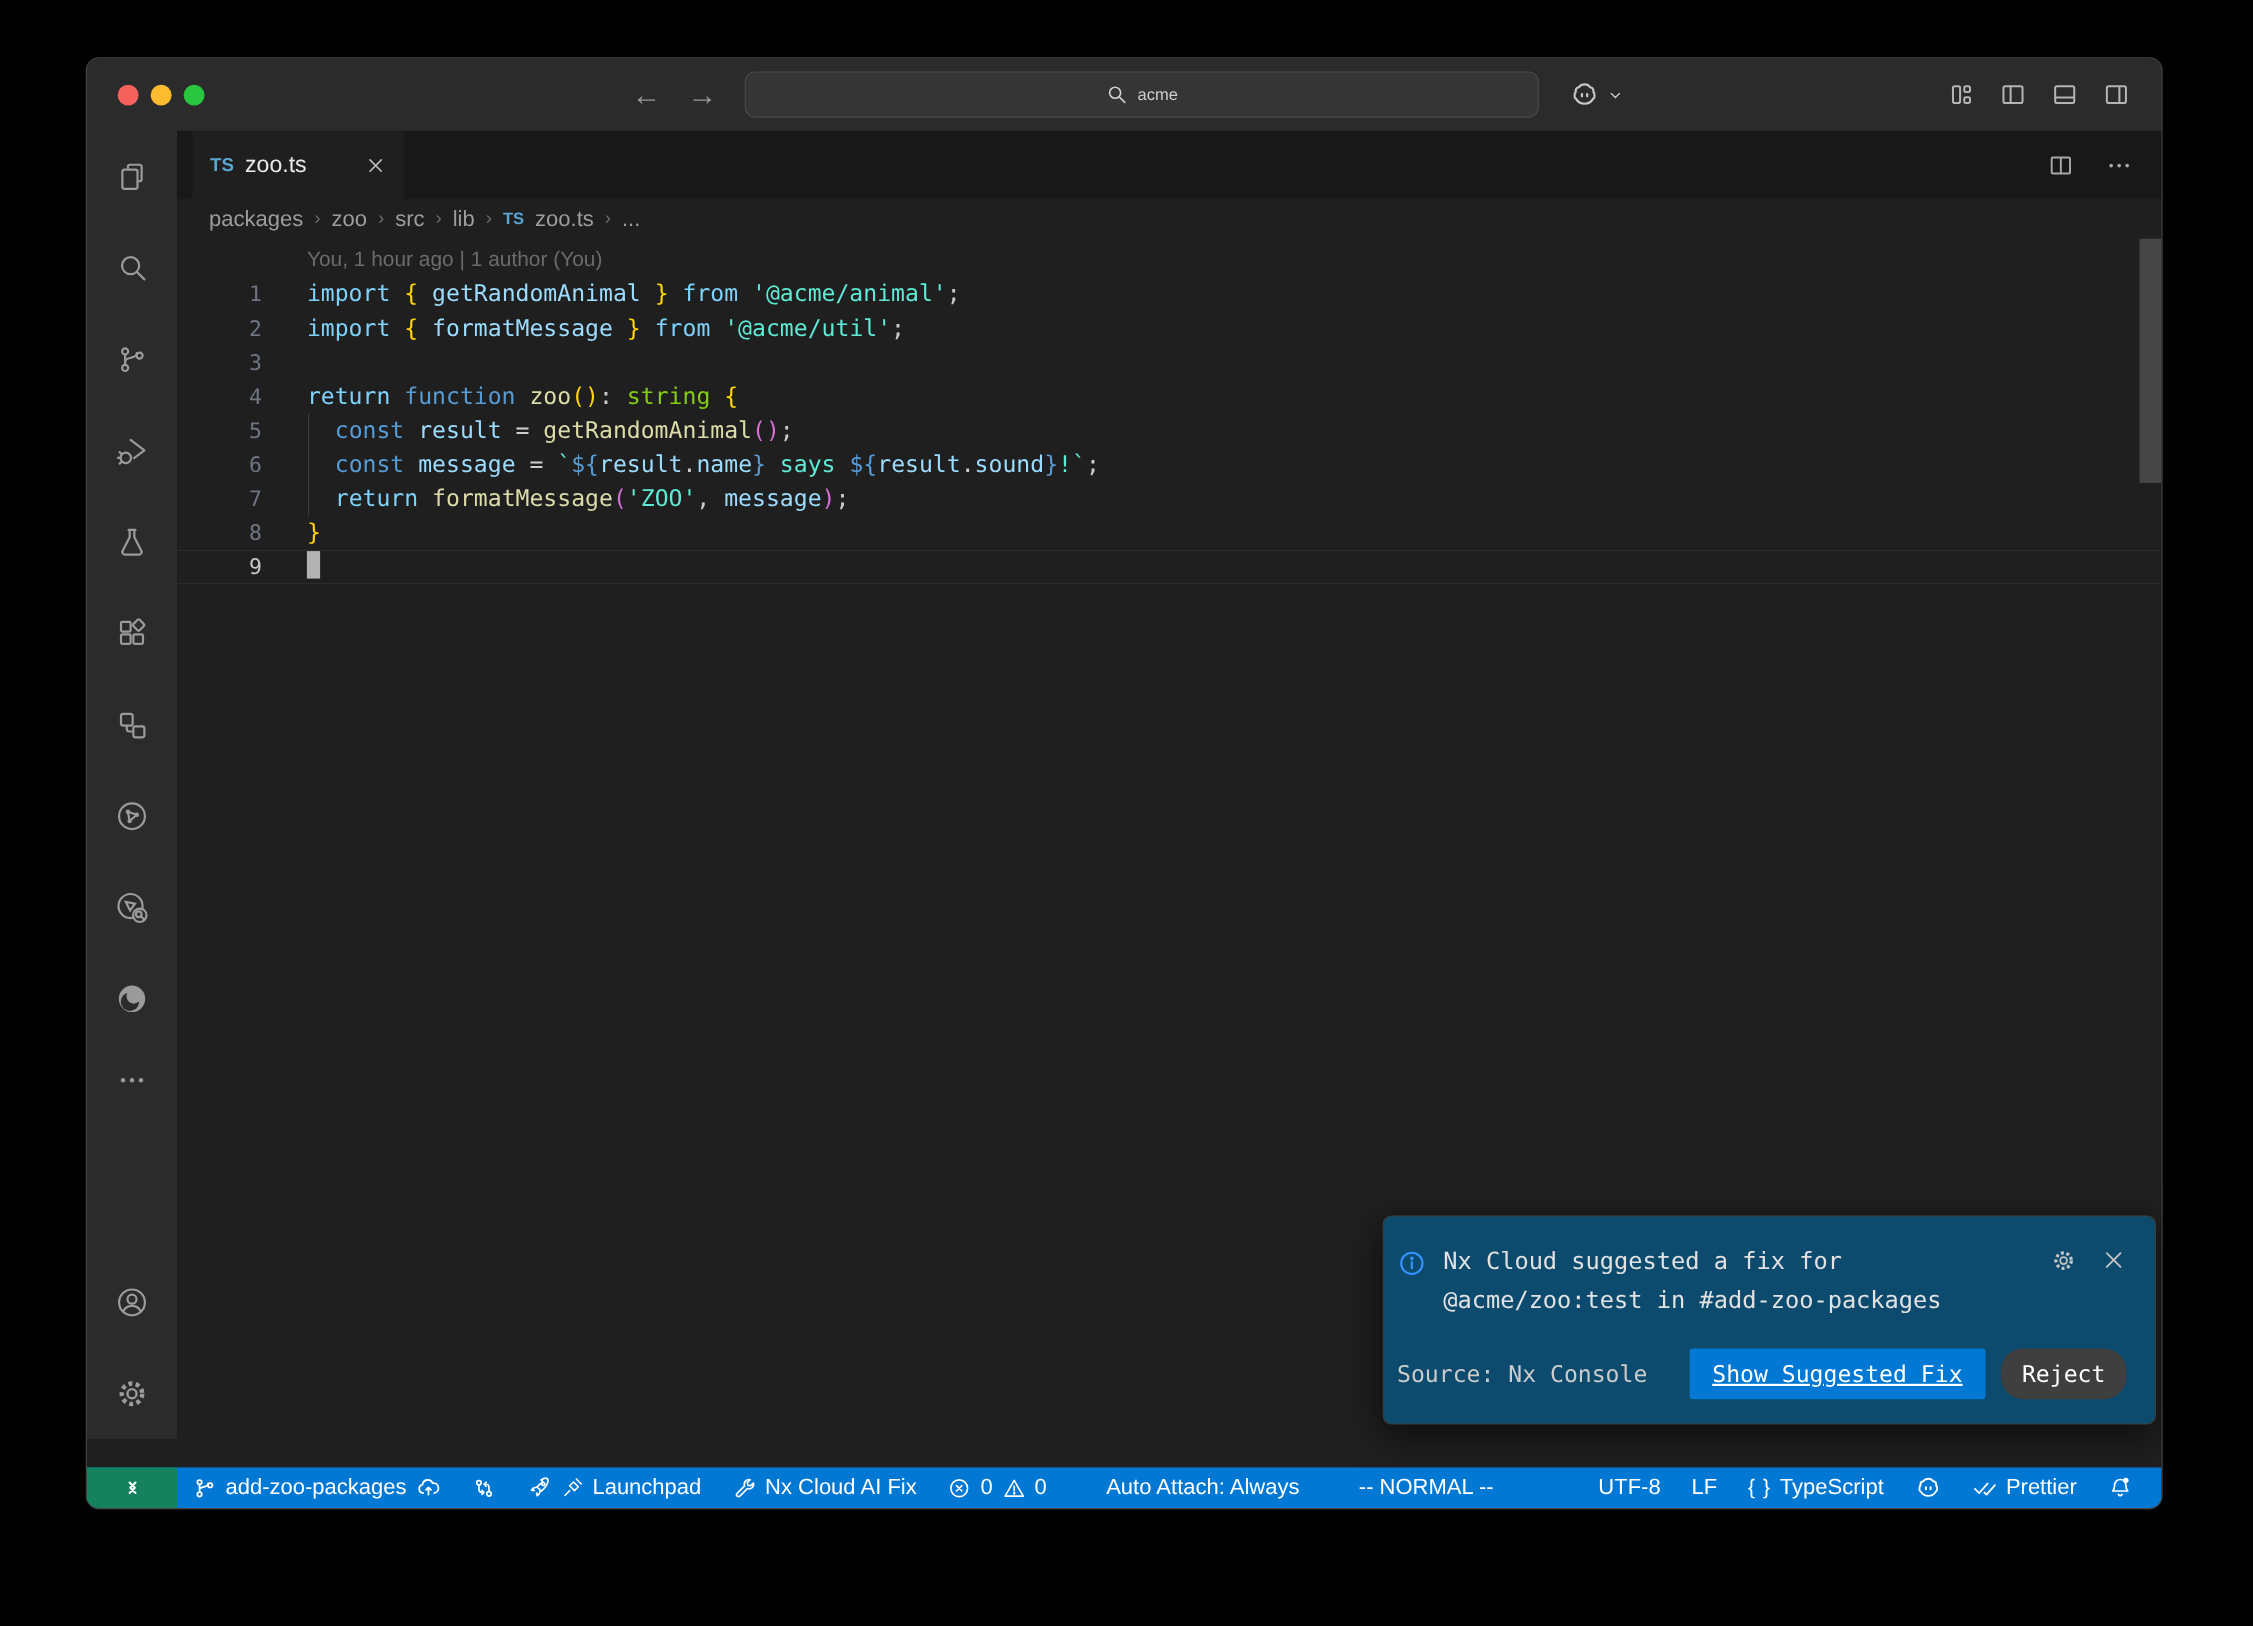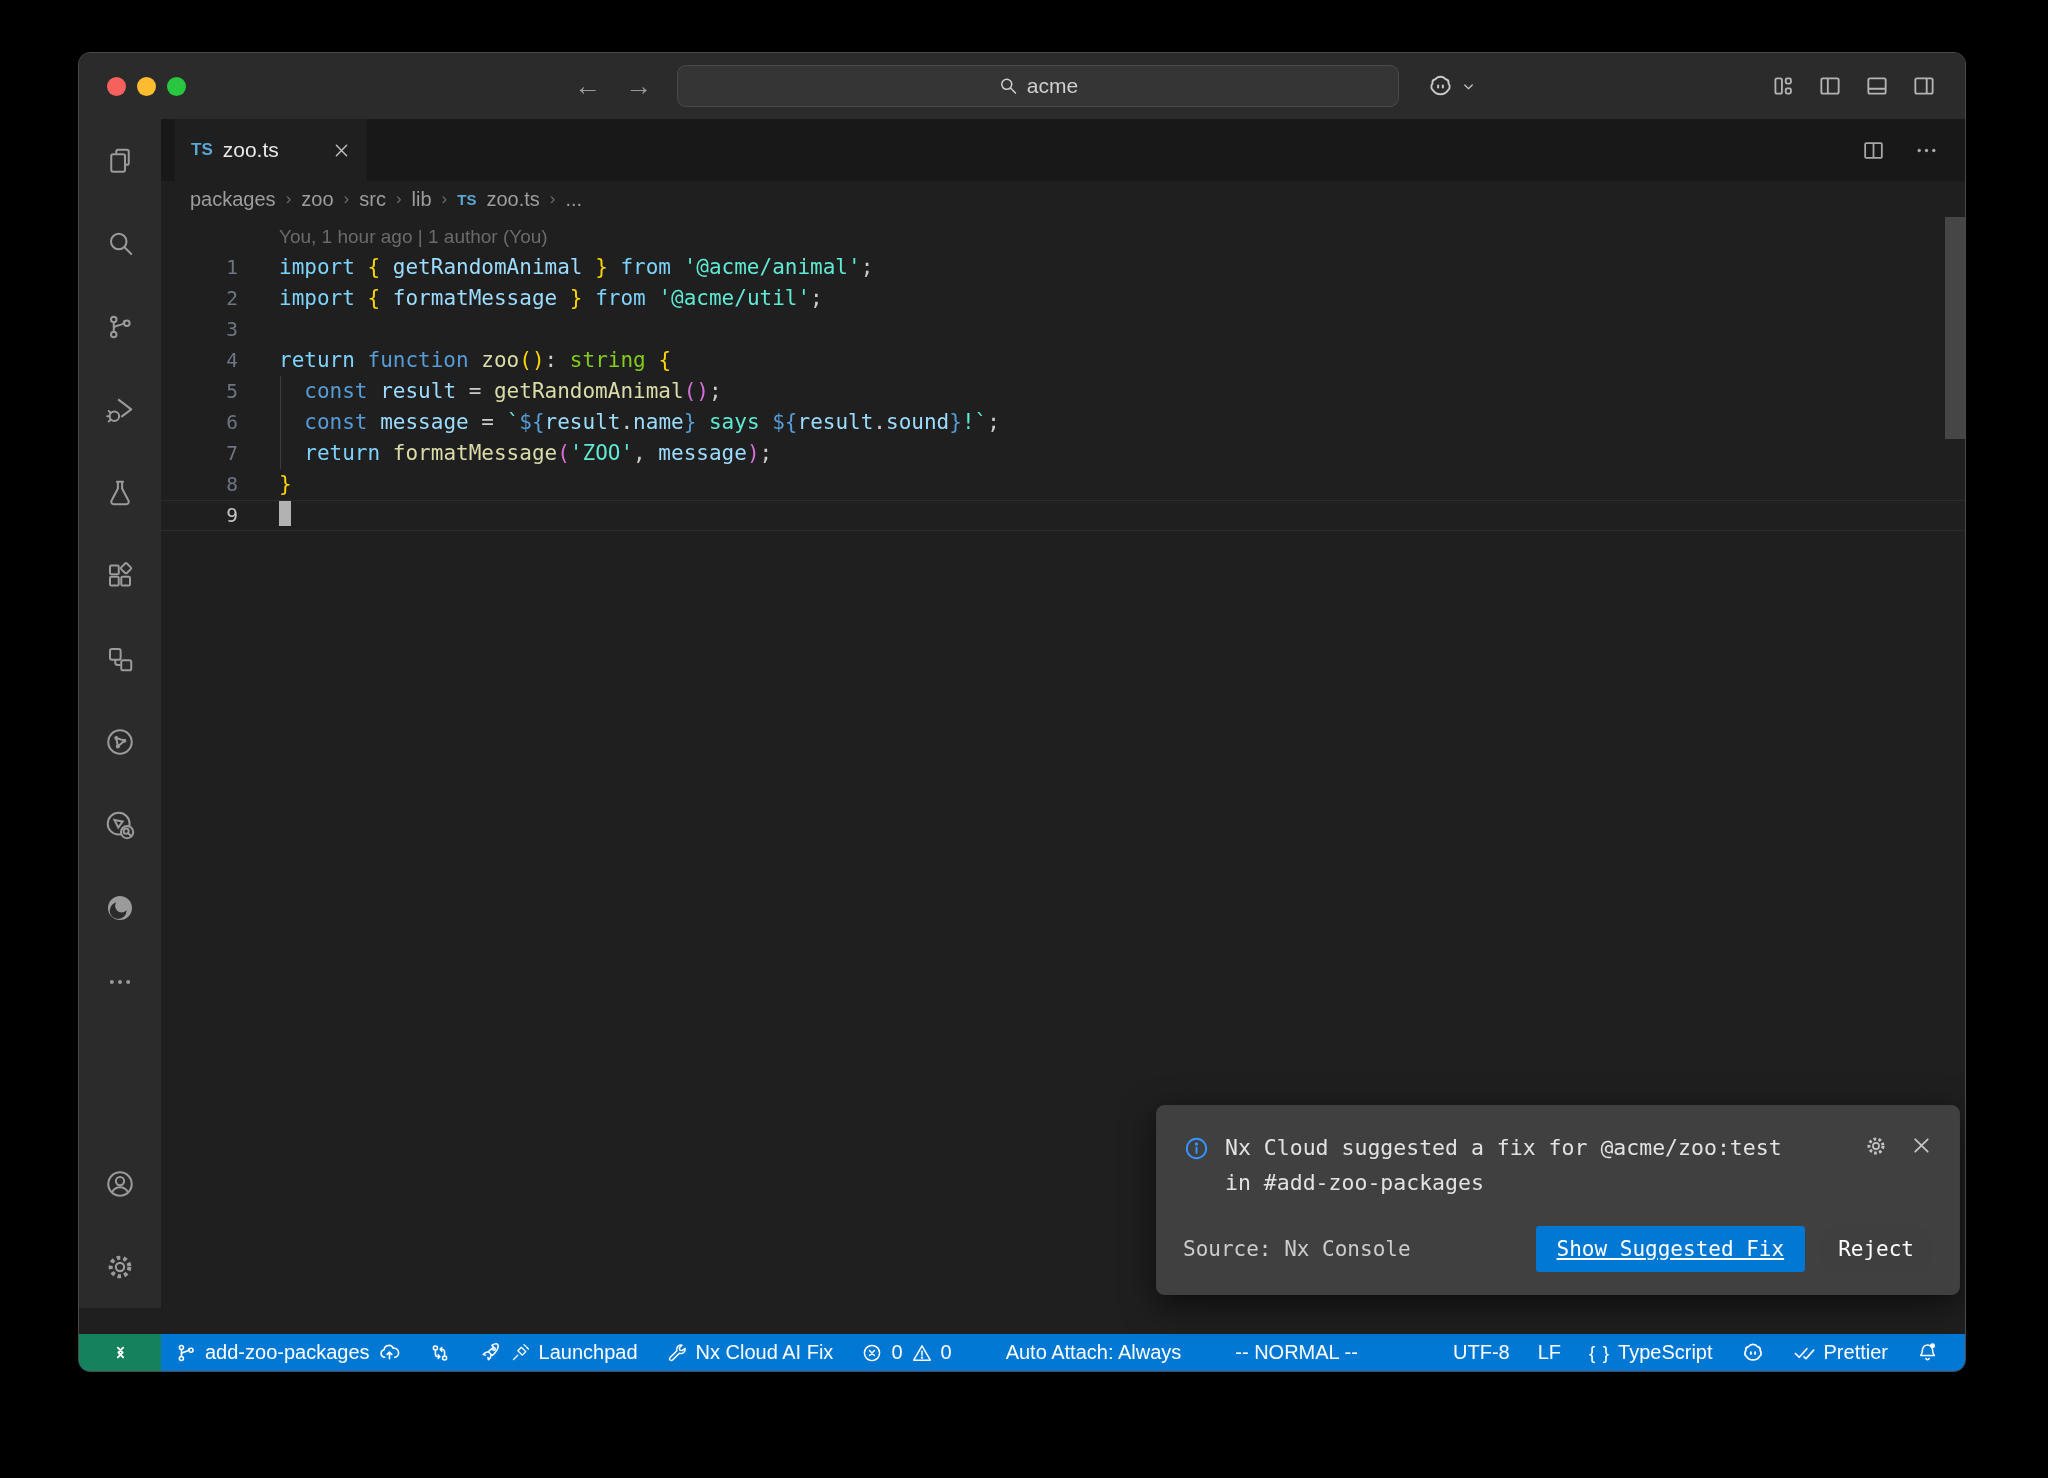--- a/index.html
+++ b/index.html
@@ -9,21 +9,21 @@
             border:1px solid #4a4a4a; border-radius:12px; overflow:hidden; display:flex; flex-direction:column;
             box-shadow:0 30px 90px rgba(0,0,0,.8); }
 
   
   .titlebar { flex:0 0 66px; background:#2b2b2b; position:relative; }
   .traffic { position:absolute; left:28px; top:24px; display:flex; gap:11px; }
   .light { width:19px; height:19px; border-radius:50%; }
   .light.red { background:#f6615b; } .light.yellow { background:#fdbb2f; } .light.green { background:#28c73f; }
   .nav-arrows { position:absolute; left:495px; top:0; height:66px; display:flex; align-items:center; gap:24px; color:#9a9a9a; font-size:27px; }
   .searchbox { position:absolute; left:598px; top:12px; width:722px; height:42px; background:#353535; border:1px solid #4a4a4a;
-               border-radius:9px; display:flex; align-items:center; justify-content:center; gap:9px; color:#cfcfcf; font-size:21px; }
+               border-radius:9px; display:flex; align-items:center; justify-content:center; gap:9px; color:#cfcfcf; font-size:15px; }
   .copilot-btn { position:absolute; left:1348px; top:0; height:66px; display:flex; align-items:center; gap:7px; color:#c8c8c8; }
   .layout-btns { position:absolute; right:28px; top:0; height:66px; display:flex; align-items:center; gap:21px; color:#b4b4b4; }
   svg { display:block; }
 
   
   .main { flex:1; display:flex; min-height:0; }
   .activitybar { flex:0 0 82px; background:#2b2b2b; display:flex; flex-direction:column; align-items:center; }
   .ab-item { width:82px; height:83px; display:flex; align-items:center; justify-content:center; color:#9b9b9b; cursor:pointer; }
   .ab-item.dots { height:66px; }
   .ab-bottom { margin-top:auto; }
@@ -49,22 +49,22 @@
   .line.current { box-shadow: inset 0 1px 0 rgba(255,255,255,.06), inset 0 -1px 0 rgba(255,255,255,.06); }
   .code { flex:1; }
   .tk-kw  { color:#7dd3fc; } .tk-kw2 { color:#569CD6; } .tk-fn  { color:#DCDCAA; }
   .tk-var { color:#9CDCFE; } .tk-str { color:#5eead4; } .tk-type{ color:#84cc16; }
   .tk-b1  { color:#FFD602; } .tk-b2  { color:#D670D6; } .tk-pun { color:#CCCCCC; }
   .cursor { display:inline-block; width:12px; height:25px; background:#b2b2b2; vertical-align:-4px; }
   .indent-guide { position:absolute; left:119px; top:159px; height:93px; width:1px; background:#3c3c3c; }
   .scrollbar-thumb { position:absolute; right:0; top:0; width:20px; height:222px; background:rgba(125,125,125,.42); }
 
   
-  .toast { position:absolute; right:5px; bottom:13px; width:804px; height:190px; background:#404040; border:1px solid #3e3e3e;
-           border-radius:8px; box-shadow:0 10px 34px rgba(0,0,0,.6); padding:24px 26px 22px 26px; display:flex; flex-direction:column; z-index:5; }
+  .toast { position:absolute; right:5px; bottom:13px; width:703px; height:190px; background:#0c4a6e; border:1px solid #3e3e3e;
+           border-radius:8px; box-shadow:0 10px 34px rgba(0,0,0,.6); padding:24px 26px 22px 12px; display:flex; flex-direction:column; z-index:5; }
   .toast-top { display:flex; gap:15px; }
   .toast-msg { width:578px; color:#e2e2e2; font-size:21.5px; line-height:35px; }
   .toast-icons { margin-left:auto; display:flex; gap:22px; color:#c5c5c5; align-items:flex-start; padding-top:4px; }
   .toast-bottom { margin-top:auto; display:flex; align-items:center; }
   .toast-source { color:#cccccc; font-size:21px; }
   .btns { margin-left:auto; display:flex; gap:14px; }
   .btn { font-size:21px; border:none; border-radius:3px; color:#fff; cursor:pointer; font-family:inherit; }
   .btn-primary { background:#0078d4; padding:11px 21px;text-decoration:underline; }
   .btn-secondary { background:#3f3f3f; padding:11px 19px;border-radius:20px; }
 

